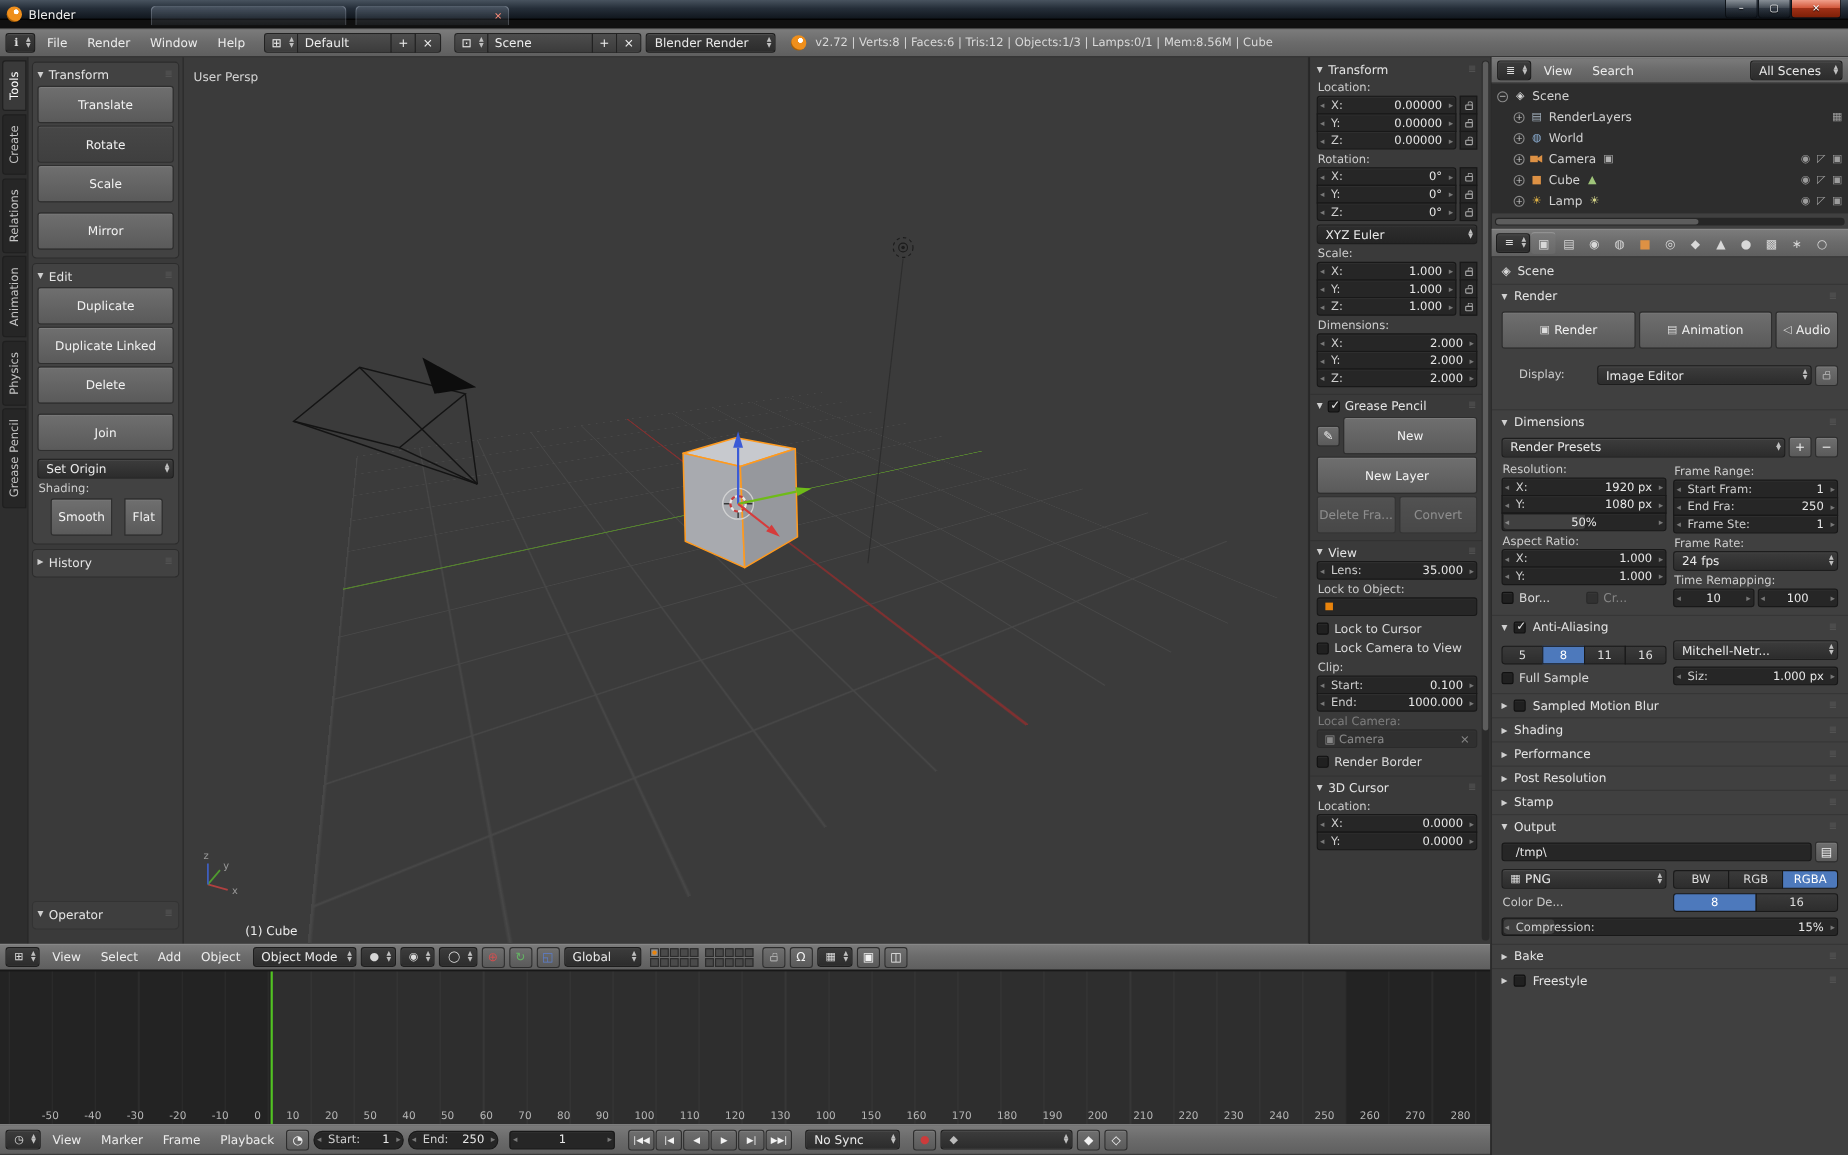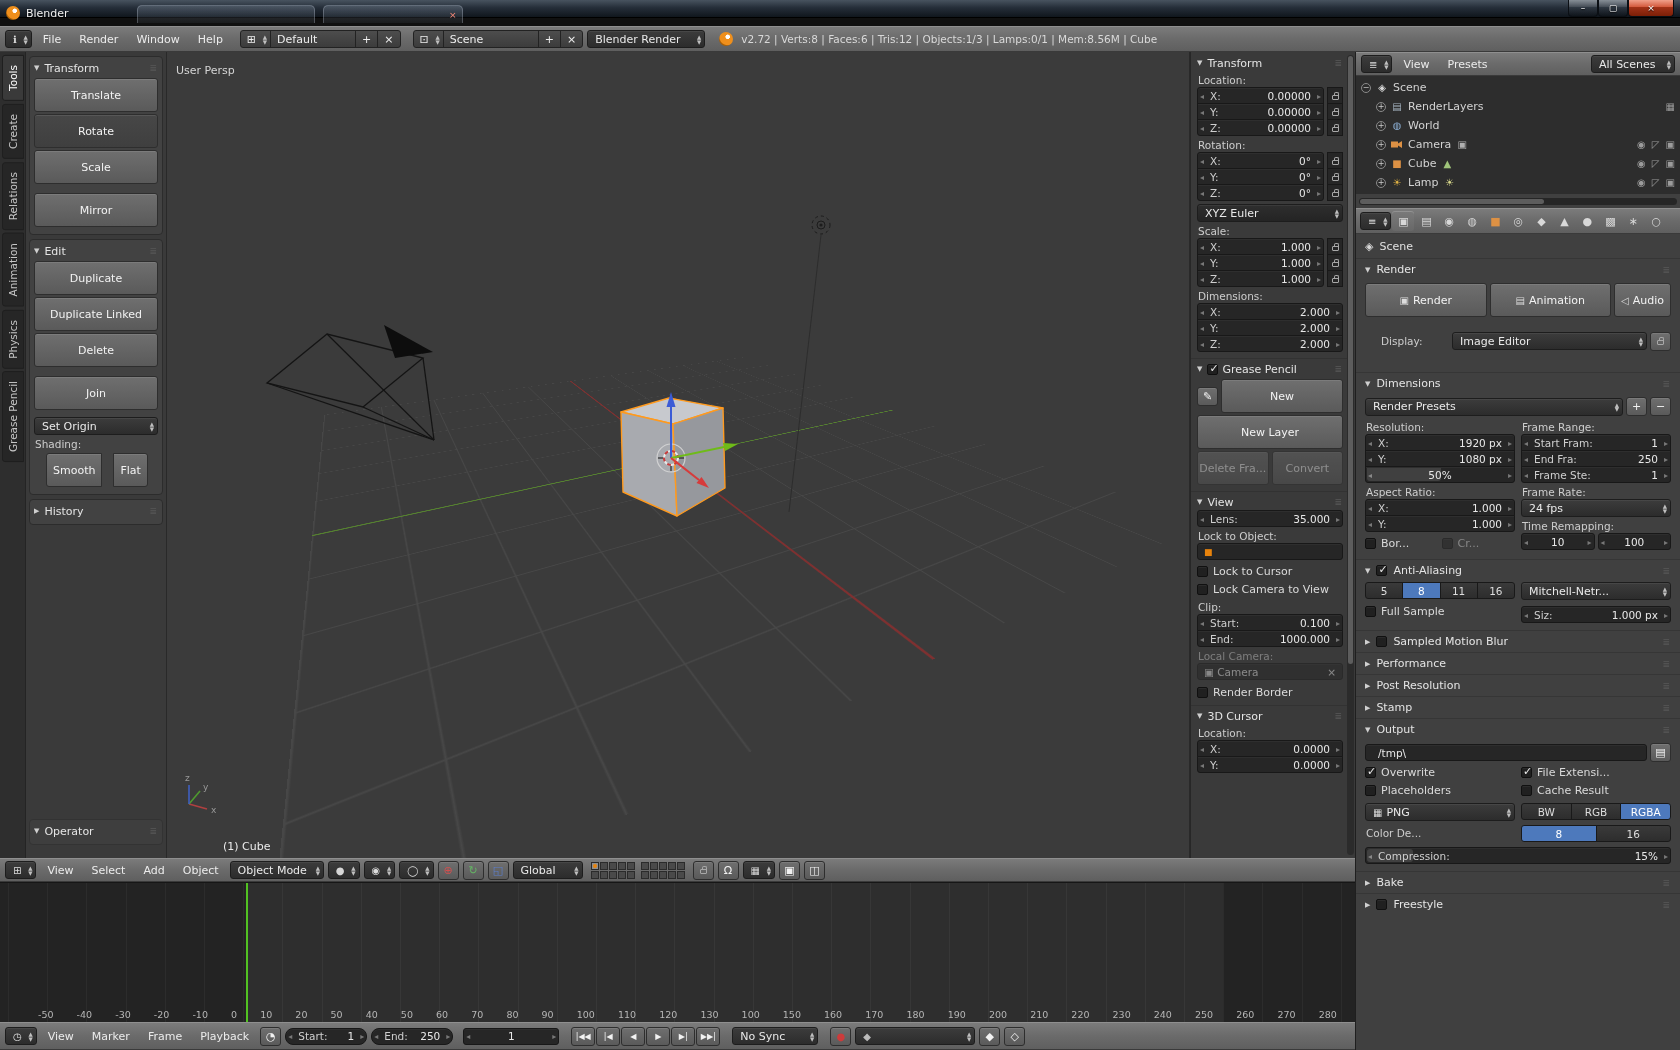--- a/index.html
+++ b/index.html
@@ -114,21 +114,21 @@
 .ptabs{position:absolute;left:0;top:156px;width:100%;height:26px;display:flex;align-items:center;gap:1px;padding:0 4px}
 .ptab{width:22px;height:20px;display:flex;align-items:center;justify-content:center;color:#d8d8d8;border-radius:3px;font-size:11px;flex:none}
 .ptab.active{background:linear-gradient(#7a7a7a,#686868);box-shadow:inset 0 1px rgba(255,255,255,.18)}
 .pcontent{position:absolute;left:0;top:182px;width:100%;bottom:0;overflow:hidden;padding-bottom:10px}
 .crumb{display:flex;align-items:center;gap:6px;height:24px;padding:0 9px;color:#e0e0e0}
 .pp{border-top:1px solid #363636}
 .phdr{display:flex;align-items:center;gap:6px;height:21px;padding:0 9px;color:#e4e4e4}
 .phdr::before{content:"▼";font-size:7px;color:#d0d0d0}
 .pp.closed .phdr::before{content:"▶"}
 .pbody{padding:1px 9px 7px}
-.cols{display:flex;gap:6px;align-items:flex-start}
+.cols{display:flex;gap:6px;align-items:flex-end}
 .col{flex:1;min-width:0}
 .oname{color:#d2d2d2}
 </style>
 </head>
 <body>
 
 <div class="screen">
 
   <div class="tb">
     <div class="trow">
@@ -657,21 +657,21 @@
   </div>
 
   <div class="rc">
 
     <div class="hdr ohdr">
       <div class="dd" style="padding-right:14px">
           <span class="hicon">≣</span>
           <i class="ud"></i>
         </div>
       <span class="menu">View</span>
-      <span class="menu">Presets</span>
+      <span class="menu">Search</span>
       <div class="dd" style="margin-left:auto;min-width:84px">
           <span>All Scenes</span>
           <i class="ud"></i>
         </div>
     </div>
     <div class="otree">
       <div class="orow">
         <span class="exp">−</span>
         <span class="oic" style="color:#d8d8d8">◈</span>
         <span class="oname">Scene</span>
@@ -911,20 +911,26 @@
 
       <div class="pp closed">
         <div class="phdr">
             <span class="chk"></span>
             <span>Sampled Motion Blur</span>
             <span class="grip">≣</span>
           </div>
       </div>
       <div class="pp closed">
         <div class="phdr">
+            <span>Shading</span>
+            <span class="grip">≣</span>
+          </div>
+      </div>
+      <div class="pp closed">
+        <div class="phdr">
             <span>Performance</span>
             <span class="grip">≣</span>
           </div>
       </div>
       <div class="pp closed">
         <div class="phdr">
             <span>Post Resolution</span>
             <span class="grip">≣</span>
           </div>
       </div>
@@ -941,42 +947,20 @@
             <span class="grip">≣</span>
           </div>
         <div class="pbody">
           <div class="r">
             <div class="nf noarr flex1" style="justify-content:flex-start">
                 <span>/tmp\</span>
               </div>
             <div class="btn sq">
                 <span>▤</span>
               </div>
-          </div>
-          <div class="cols" style="margin-top:4px">
-            <div class="col">
-              <div class="chkrow">
-                  <span class="chk on"></span>
-                  <span>Overwrite</span>
-                </div>
-              <div class="chkrow" style="margin-top:5px">
-                  <span class="chk"></span>
-                  <span>Placeholders</span>
-                </div>
-            </div>
-            <div class="col">
-              <div class="chkrow">
-                  <span class="chk on"></span>
-                  <span>File Extensi...</span>
-                </div>
-              <div class="chkrow" style="margin-top:5px">
-                  <span class="chk"></span>
-                  <span>Cache Result</span>
-                </div>
-            </div>
           </div>
           <div class="cols" style="margin-top:6px">
             <div class="col">
               <div class="dd">
                   <span class="hicon">▦</span>
                   <span>PNG</span>
                   <i class="ud"></i>
                 </div>
             </div>
             <div class="col">

